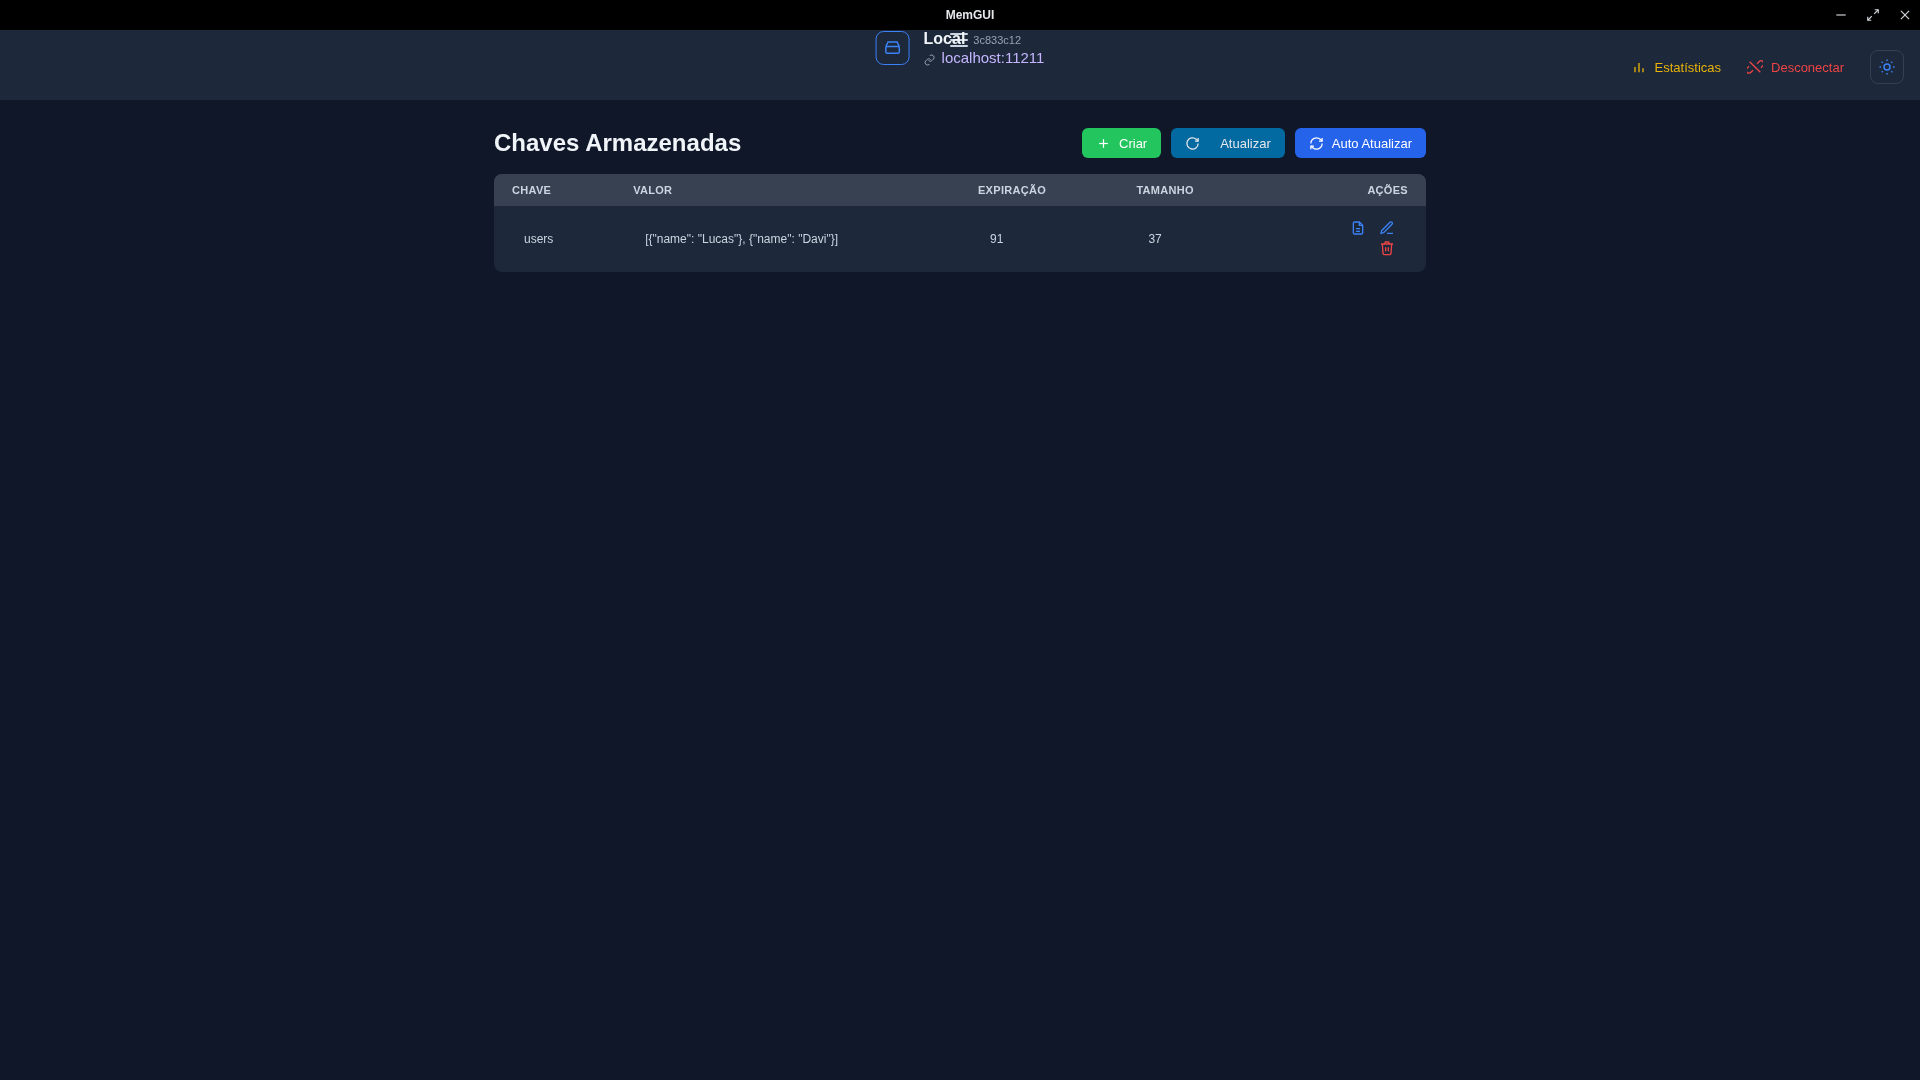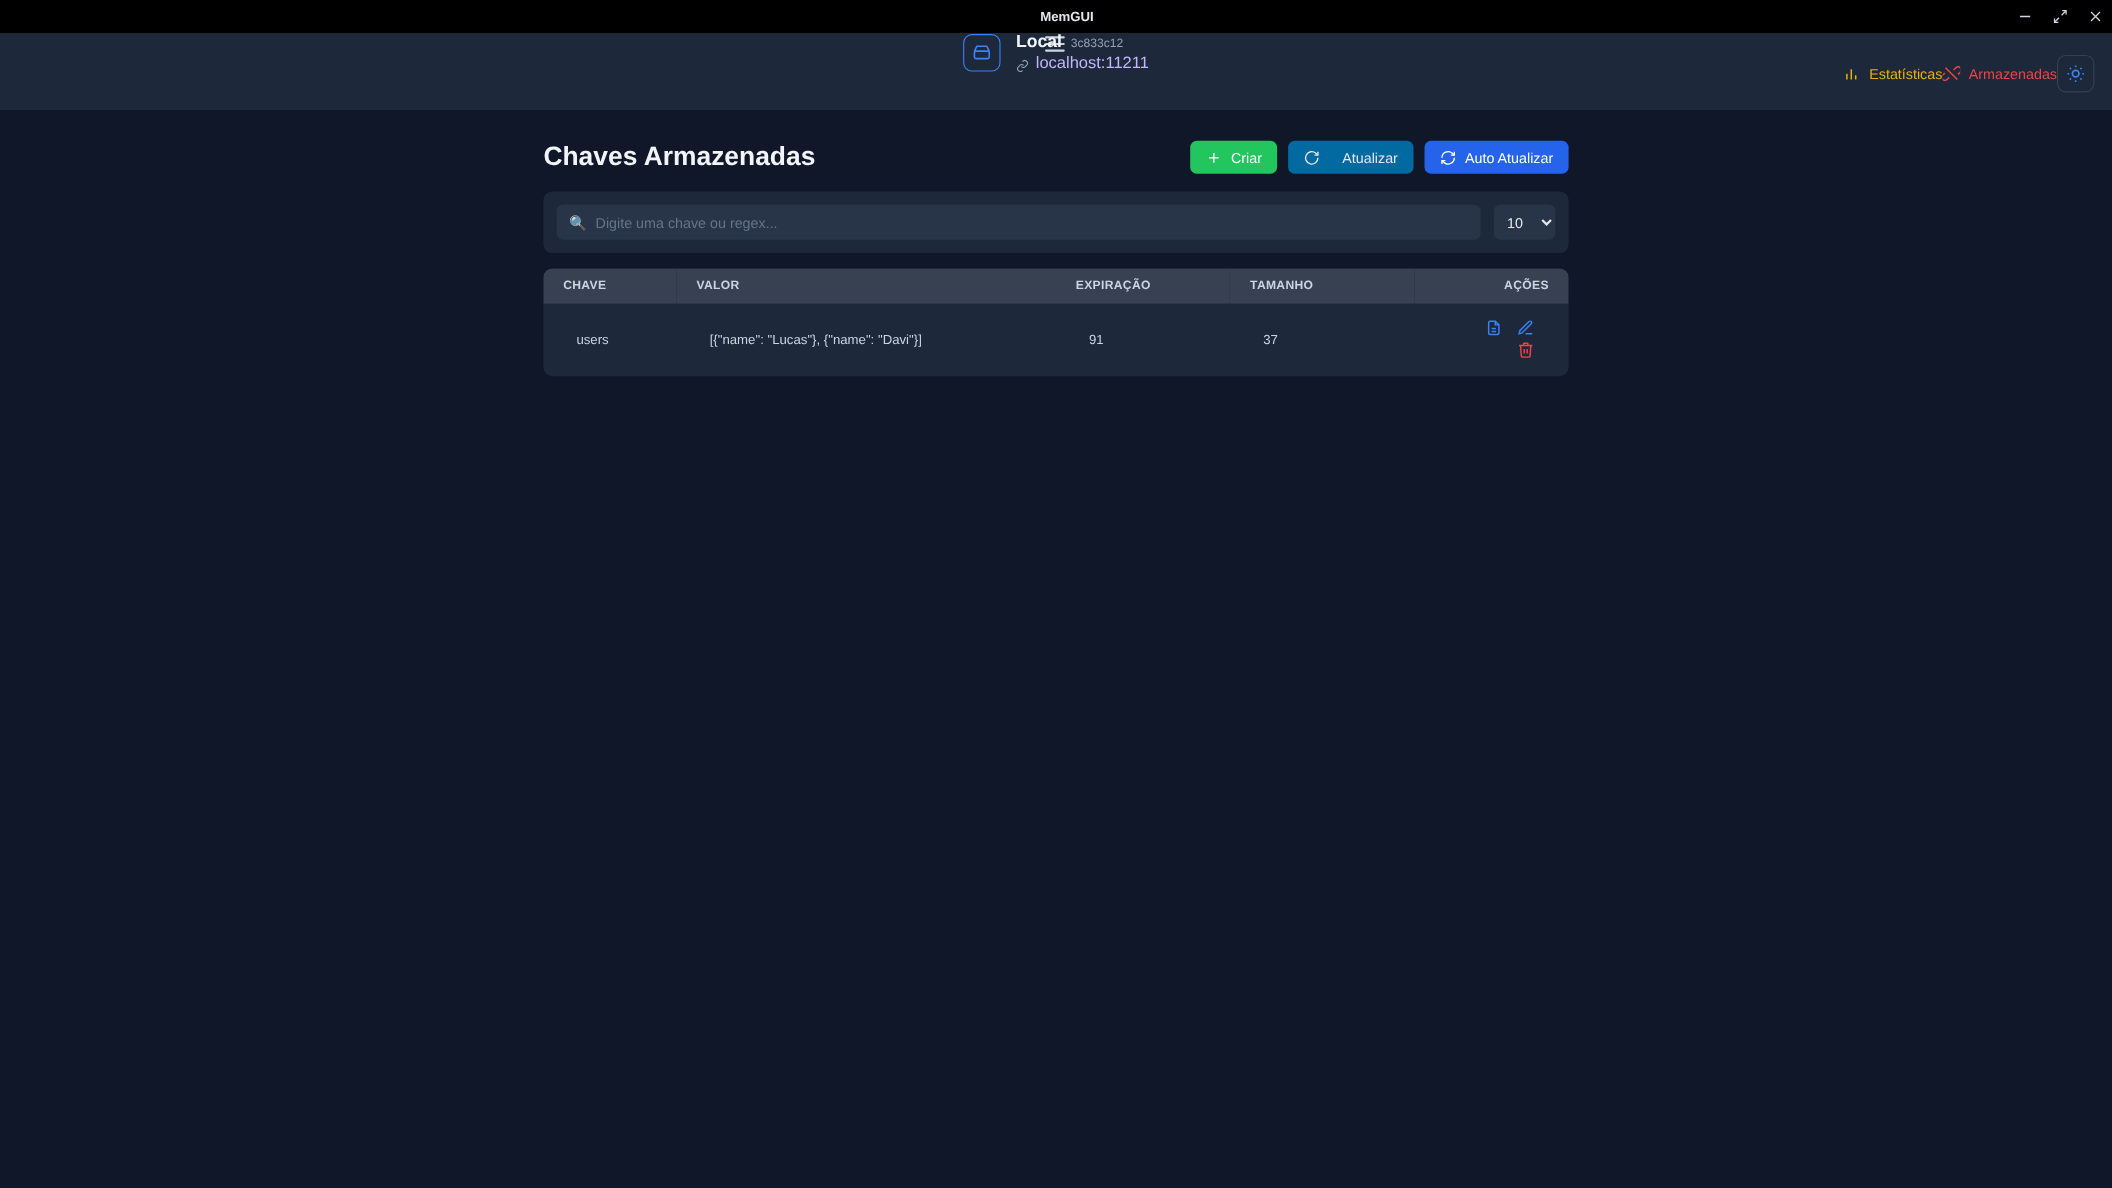--- a/index.html
+++ b/index.html
@@ -67,20 +67,21 @@
   .server-text { display:flex; flex-direction:column; gap: 1px; }
   .server-line1 { display:flex; align-items: baseline; gap: 8px; }
   .server-name { font-size: 16px; font-weight: 700; color: #f1f5f9; }
   .server-hash { font-size: 11px; color: #94a3b8; }
   .server-line2 { display:flex; align-items:flex-end; gap: 6px; font-size: 15px; color: #c4b5fd; }
   .server-line2 svg { width:12px; height:12px; stroke:#94a3b8; fill:none; stroke-width:2; }
 
   .header-right {
     margin-left: auto;
     display: flex;
+    gap: 26px;
   }
   .hdr-link {
     display:flex; align-items:center; gap:8px;
     font-size: 13px;
     cursor:pointer;
   }
   .hdr-link.stats { color: #eab308; }
   .hdr-link.discon { color: #ef4444; }
   .hdr-link svg { width:16px; height:16px; stroke: currentColor; fill:none; stroke-width:2; }
   .theme-btn {
@@ -263,21 +264,21 @@
           <line x1="18" y1="20" x2="18" y2="14"></line>
       </svg>
       <span>Estatísticas</span>
     </div>
     <div class="hdr-link discon">
       <svg viewBox="0 0 24 24">
         <path d="M15 7l3-3a4 4 0 0 1 6 6l-3 3"></path>
           <path d="M9 17l-3 3a4 4 0 0 1-6-6l3-3"></path>
           <line x1="4" y1="4" x2="20" y2="20"></line>
       </svg>
-      <span>Armazenadas</span>
+      <span>Desconectar</span>
     </div>
     <div class="theme-btn">
       <svg viewBox="0 0 24 24">
         <circle cx="12" cy="12" r="4"></circle>
         <line x1="12" y1="2" x2="12" y2="4"></line>
           <line x1="12" y1="20" x2="12" y2="22"></line>
         <line x1="4.9" y1="4.9" x2="6.3" y2="6.3"></line>
           <line x1="17.7" y1="17.7" x2="19.1" y2="19.1"></line>
         <line x1="2" y1="12" x2="4" y2="12"></line>
           <line x1="20" y1="12" x2="22" y2="12"></line>
@@ -313,28 +314,20 @@
               <path d="M3 12a9 9 0 0 1 15-6.7L21 8"></path>
               <polyline points="21 3 21 8 16 8"></polyline>
               <path d="M21 12a9 9 0 0 1-15 6.7L3 16"></path>
               <polyline points="3 21 3 16 8 16"></polyline>
             </svg>
           <span>Auto Atualizar</span>
         </button>
       </div>
     </div>
 
-    <div class="search-card">
-      <div class="search-input-wrap">
-        <input class="search-input" type="text" placeholder="🔍  Digite uma chave ou regex..." style="">
-      </div>
-      <select class="page-select">
-        <option>10</option>
-      </select>
-    </div>
 
     <div class="table-card">
       <table>
         <thead>
           <tr>
             <th style="width:13%">CHAVE</th>
             <th style="width:37%">VALOR</th>
             <th style="width:17%">EXPIRAÇÃO</th>
             <th style="width:18%">TAMANHO</th>
             <th style="width:15%" class="right">AÇÕES</th>

